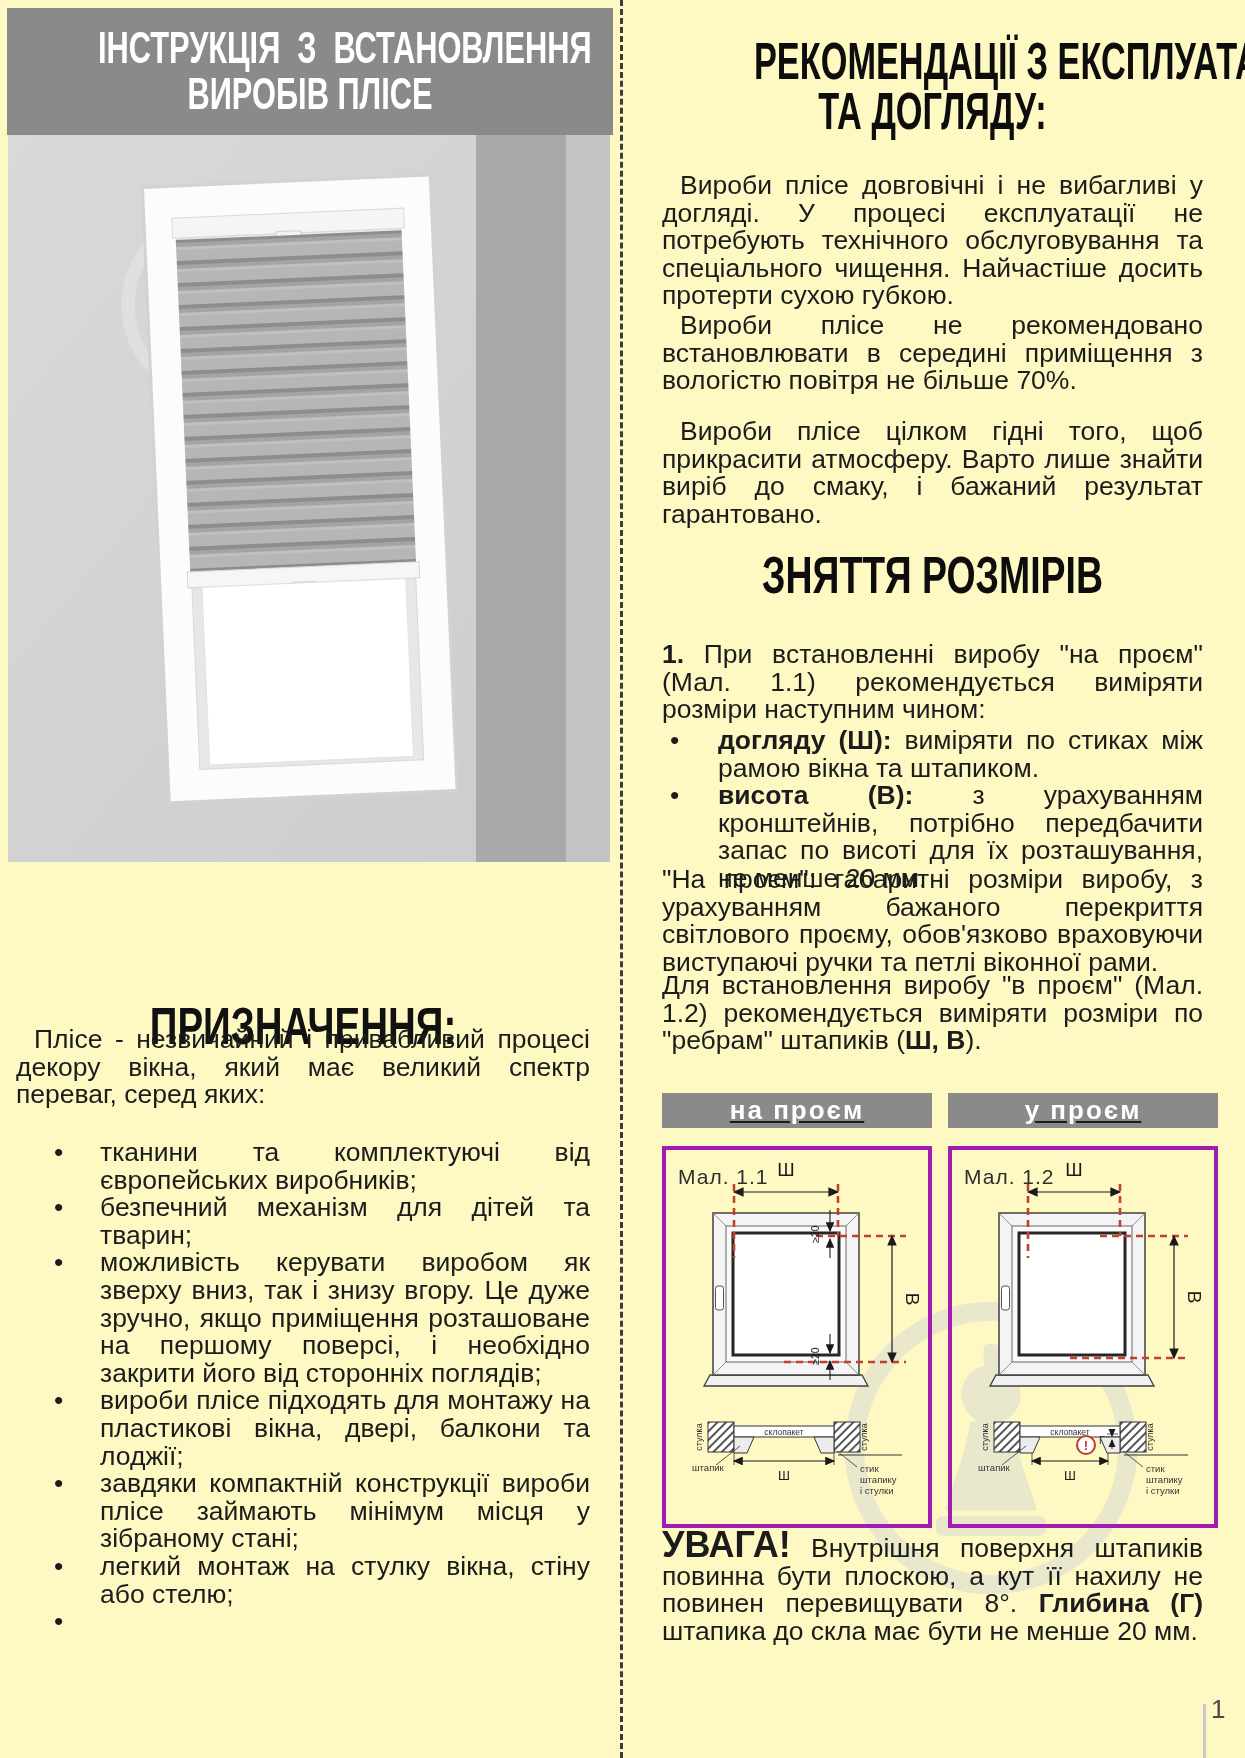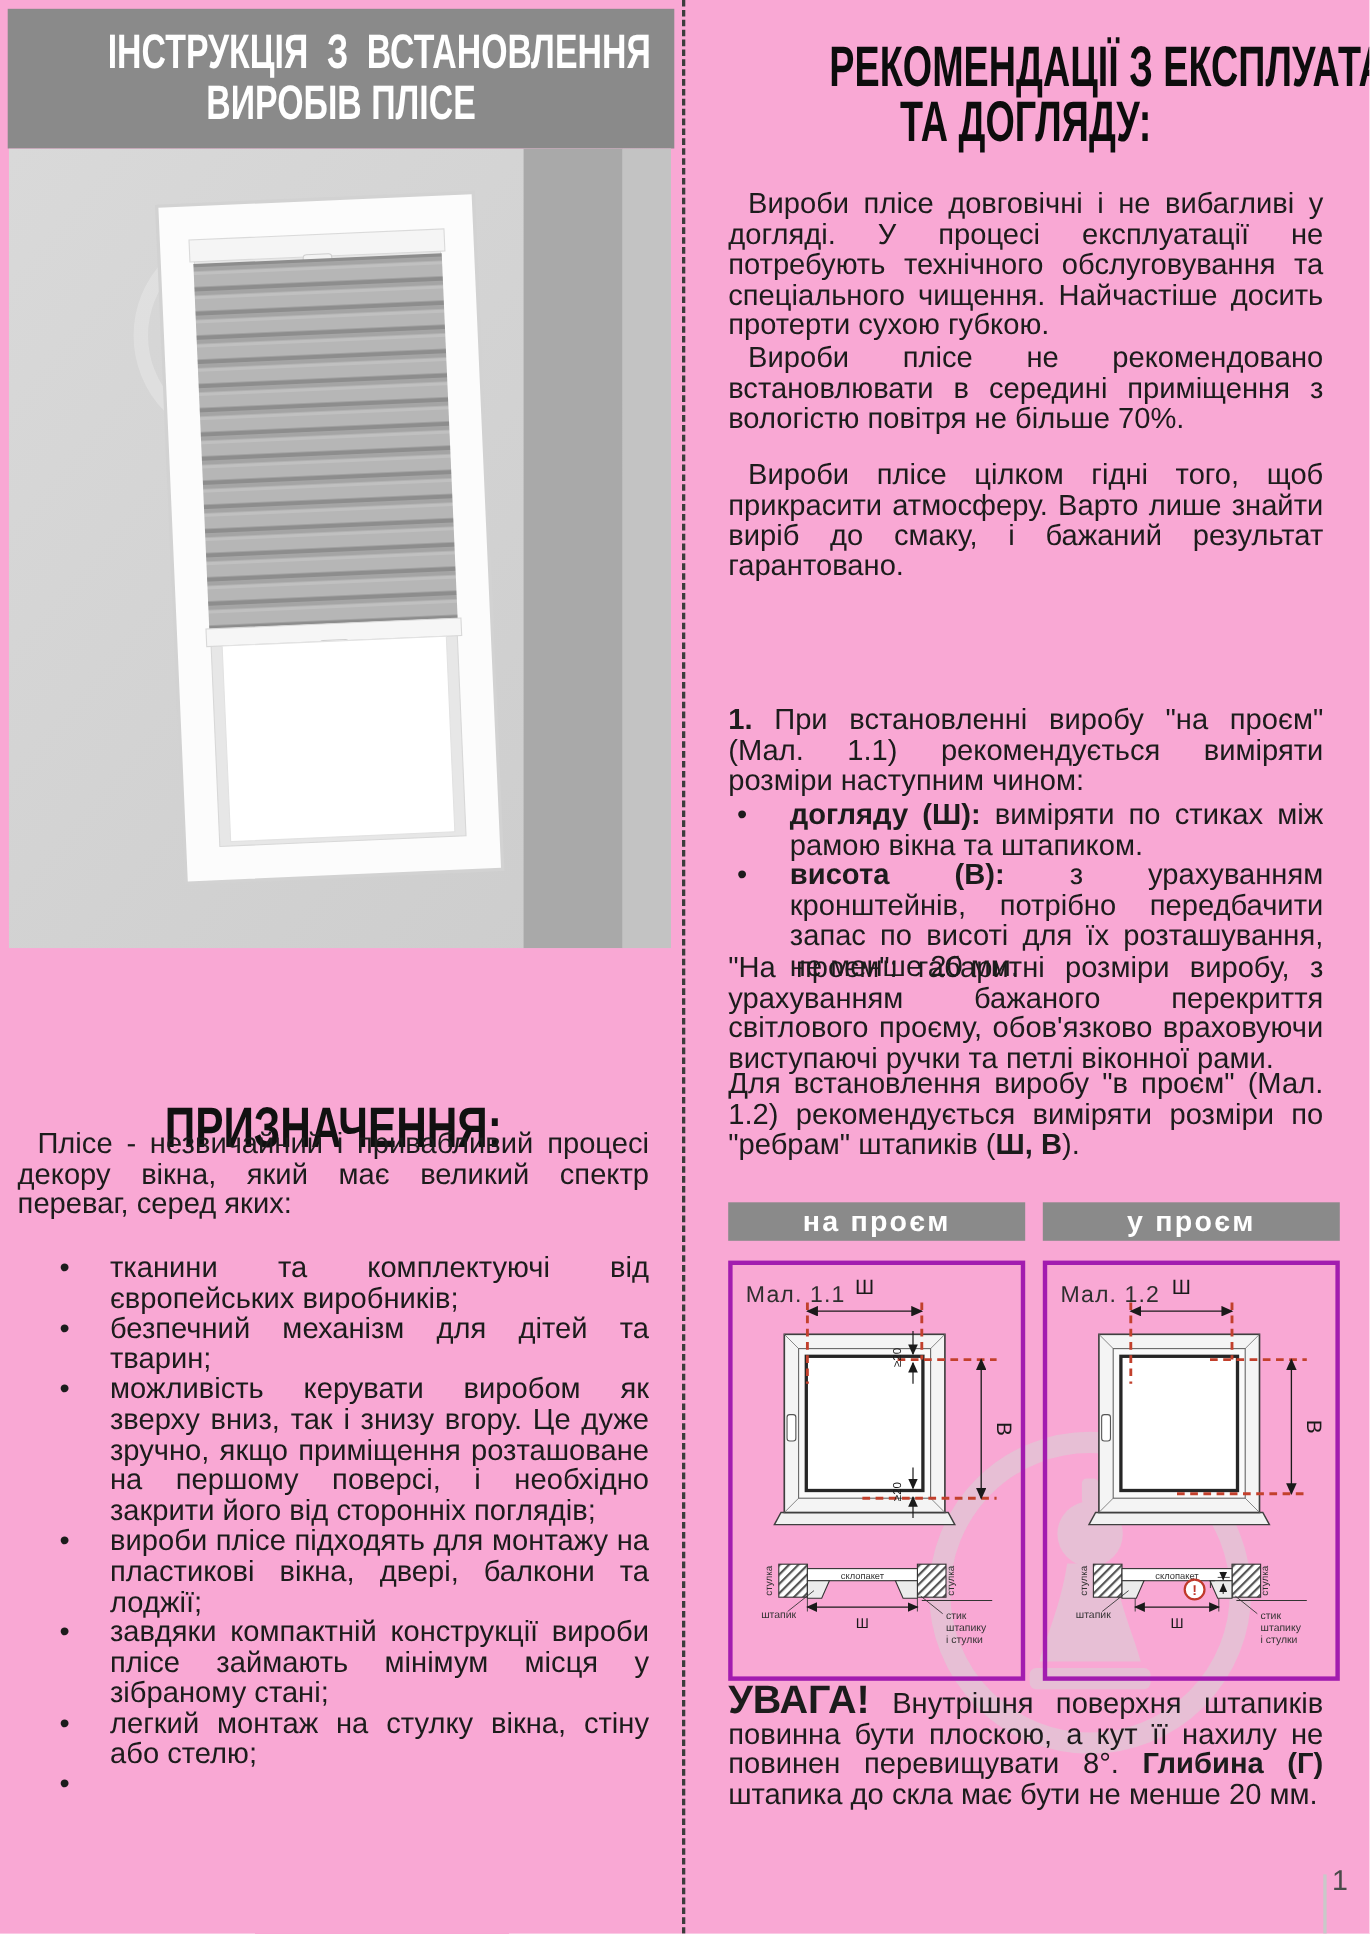--- a/index.html
+++ b/index.html
@@ -1,16 +1,16 @@
 <!DOCTYPE html>
 <html><head>
 <meta charset="utf-8">
 <style>
   html,body{margin:0;padding:0;background:#ffffff;}
-  .page{position:relative;width:1245px;height:1758px;background:#f9a8d4;overflow:hidden;
+  .page{position:relative;width:1245px;height:1758px;background:#fef9c3;overflow:hidden;
         font-family:"Liberation Sans",sans-serif;color:#1c1c1c;}
   
   .body-text{font-size:26.5px;line-height:27.6px;text-align:justify;}
   .ind{text-indent:18px;}
   .b{font-weight:bold;}
   
   .cond{display:block;white-space:nowrap;text-align:center;transform:scaleX(.70);transform-origin:50% 50%;}
   
   .lheader{position:absolute;left:7px;top:8px;width:606px;height:127px;background:#8a8a8a;
            color:#fff;font-weight:bold;font-size:44px;line-height:46px;padding-top:17px;box-sizing:border-box;}
@@ -26,21 +26,21 @@
   .divider{position:absolute;left:620px;top:0;bottom:0;width:0;border-left:3px dashed #3c3c3c;}
   
   .rcol{position:absolute;left:662px;top:0;width:541px;height:1758px;z-index:1;}
   .rcol .abs{position:absolute;left:0;right:0;}
   .rtitle{font-weight:bold;font-size:52px;line-height:50px;color:#0d0d0d;}
   .rbullet{display:flex;}
   .rbullet .dot{flex:0 0 56px;padding-left:8px;box-sizing:border-box;}
   .rbullet .btxt{flex:1 1 auto;text-align:justify;}
   
   .figrow{display:flex;gap:16px;}
-  .figure{width:292px;}
+  .figure{width:292px;text-decoration:underline;}
   .fighead{height:35px;line-height:35px;background:#8a8a8a;color:#fff;font-weight:bold;
            font-size:26px;text-align:center;letter-spacing:2px;}
   .figbox{border:4px solid #a21caf;height:374px;box-sizing:content-box;background:transparent;margin-top:18px;}
   .figbox svg{display:block;}
   
   .wm2{position:absolute;left:835px;top:1292px;width:312px;height:312px;z-index:0;pointer-events:none;}
   
   .pagetick{position:absolute;left:1203px;top:1704px;width:3px;height:54px;background:#c9c9c9;}
   .pagenum{position:absolute;left:1211px;top:1694px;font-size:26px;color:#4a4a4a;}
 </style>
@@ -151,20 +151,23 @@
 
     <div class="abs rtitle" style="top:36px">
       <span class="cond" style="transform:scaleX(.66)">РЕКОМЕНДАЦІЇ З ЕКСПЛУАТАЦІЇ</span>
       <span class="cond" style="transform:scaleX(.66)">ТА ДОГЛЯДУ:</span>
     </div>
 
     <div class="abs body-text ind" style="top:172px">Вироби плісе довговічні і не вибагливі у догляді. У процесі експлуатації не потребують технічного обслуговування та спеціального чищення. Найчастіше досить протерти сухою губкою.</div>
     <div class="abs body-text ind" style="top:312px">Вироби плісе не рекомендовано встановлювати в середині приміщення з вологістю повітря не більше 70%.</div>
     <div class="abs body-text ind" style="top:418px">Вироби плісе цілком гідні того, щоб прикрасити атмосферу. Варто лише знайти виріб до смаку, і бажаний результат гарантовано.</div>
 
+    <div class="abs rtitle" style="top:550px">
+      <span class="cond" style="transform:scaleX(.72)">ЗНЯТТЯ РОЗМІРІВ</span>
+    </div>
 
     <div class="abs body-text" style="top:641px"><span class="b">1.</span><span> При встановленні виробу "на проєм" (Мал. 1.1) рекомендується виміряти розміри наступним чином:</span></div>
 
     <div class="abs body-text" style="top:727px">
       <div class="rbullet">
         <span class="dot">•</span>
         <div class="btxt"><span class="b">догляду (Ш):</span><span> виміряти по стиках між рамою вікна та штапиком.</span></div>
       </div>
       <div class="rbullet">
         <span class="dot">•</span>

